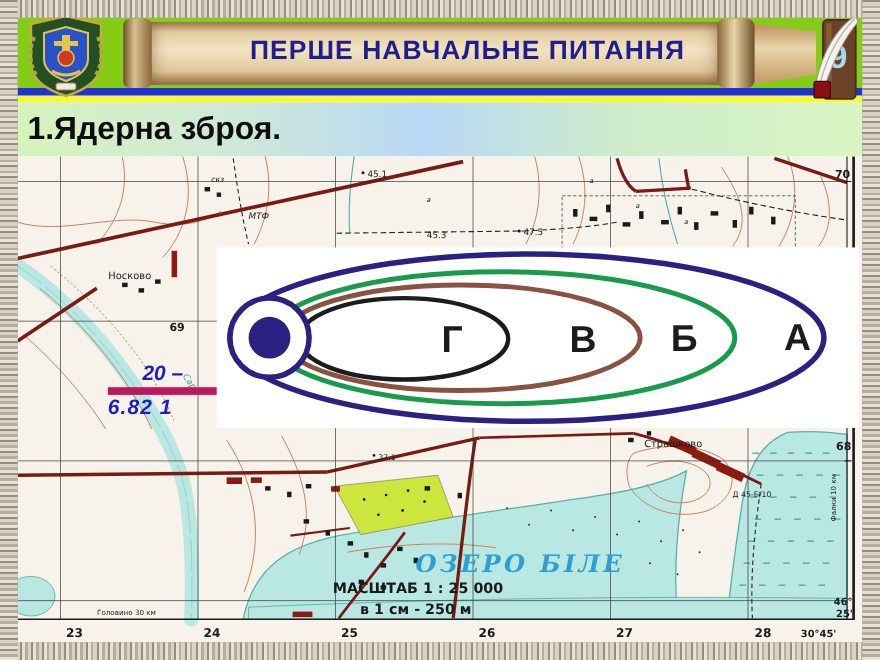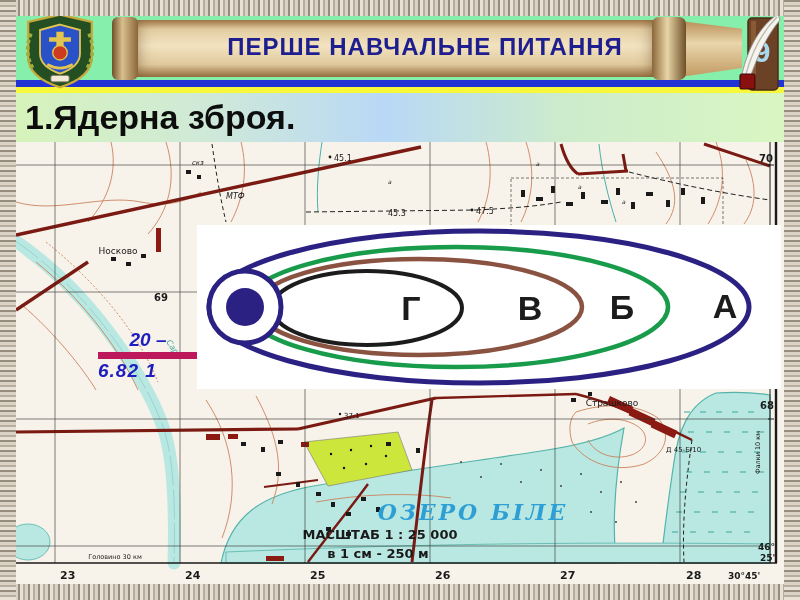--- a/index.html
+++ b/index.html
@@ -8,41 +8,41 @@
   
   .fr{position:absolute;z-index:40;}
   .fr-h{left:0;width:800px;height:16px;background:
         repeating-linear-gradient(90deg,#e8e2d6 0 3px,#b6ad9f 3px 5px,#d9d2c5 5px 8px,#968d7f 8px 10px);}
   .fr-v{top:0;width:16px;height:600px;background:
         repeating-linear-gradient(0deg,#e8e2d6 0 3px,#b6ad9f 3px 5px,#d9d2c5 5px 8px,#968d7f 8px 10px);}
   .fr-top{top:0;}.fr-bottom{bottom:0;}
   .fr-left{left:0;}.fr-right{right:0;}
   .frame-inner{position:absolute;inset:14px;border:2px solid #8d8476;z-index:39;pointer-events:none;}
   
-  .header{position:absolute;left:16px;top:16px;width:768px;height:64px;background:#86efac;z-index:5;}
+  .header{position:absolute;left:16px;top:16px;width:768px;height:64px;background:#84cc16;z-index:5;}
   .scroll{position:absolute;left:84px;top:1px;width:650px;height:63px;}
   .scroll-body{position:absolute;left:30px;top:3px;width:530px;height:57px;
      background:linear-gradient(180deg,#a97f4e 0%,#e3cda2 16%,#f2e3c0 45%,#e0c99c 78%,#9c7444 100%);
      box-shadow:inset 14px 0 18px -10px #7a5a34, inset -14px 0 18px -10px #7a5a34;}
   .scroll-curl-left{position:absolute;left:12px;top:0;width:26px;height:63px;border-radius:6px;
      background:linear-gradient(90deg,#6e5028,#d9bf8e 40%,#8a6638);}
   .scroll-curl-right{position:absolute;left:552px;top:0;width:34px;height:63px;border-radius:7px;
      background:linear-gradient(90deg,#8a6638,#e8d4a6 45%,#6e5028);}
   .scroll-tail{position:absolute;left:580px;top:4px;width:62px;height:56px;
      background:linear-gradient(180deg,#b98f58,#e9d6ab 40%,#c29a62);
      clip-path:polygon(0 0,100% 14%,100% 84%,0 100%);}
   .banner-title{position:absolute;left:0;top:0;width:650px;height:63px;line-height:60px;
      text-align:center;color:#1e1e8f;font-size:24px;font-weight:bold;letter-spacing:1px;}
   
   .stripe-blue{position:absolute;left:16px;top:80px;width:768px;height:7px;background:#2233d6;z-index:4;}
   .stripe-yellow{position:absolute;left:16px;top:87px;width:768px;height:6px;background:#f8f83a;z-index:4;}
   
   .title-bar{position:absolute;left:16px;top:93px;width:768px;height:49px;z-index:4;
      background:linear-gradient(90deg,#d6f3bb 0%,#cfe9d8 25%,#b9d8f6 48%,#cdeccb 72%,#d9f6c2 100%);}
-  .title-bar .t{padding-left:9px;line-height:49px;font-size:34px;font-weight:bold;color:#0d0d0d;
+  .title-bar .t{padding-left:9px;line-height:49px;font-size:29px;font-weight:bold;color:#0d0d0d;
      font-family:"Liberation Sans",sans-serif;}
   
   .map-wrap{position:absolute;left:16px;top:142px;width:768px;height:442px;z-index:1;}
   
   .annotation{position:absolute;left:98px;top:329px;width:100px;z-index:2;color:#1d1dbf;
      font-weight:bold;font-style:italic;font-size:19px;font-family:"Liberation Sans",sans-serif;}
   .annotation .l1{display:block;text-align:center;border-bottom:7px solid #be185d;padding-bottom:1px;}
   .annotation .l2{display:block;padding-top:1px;letter-spacing:1px;}
   
   .zones-box{position:absolute;left:197px;top:225px;width:584px;height:164px;background:#ffffff;z-index:3;}

